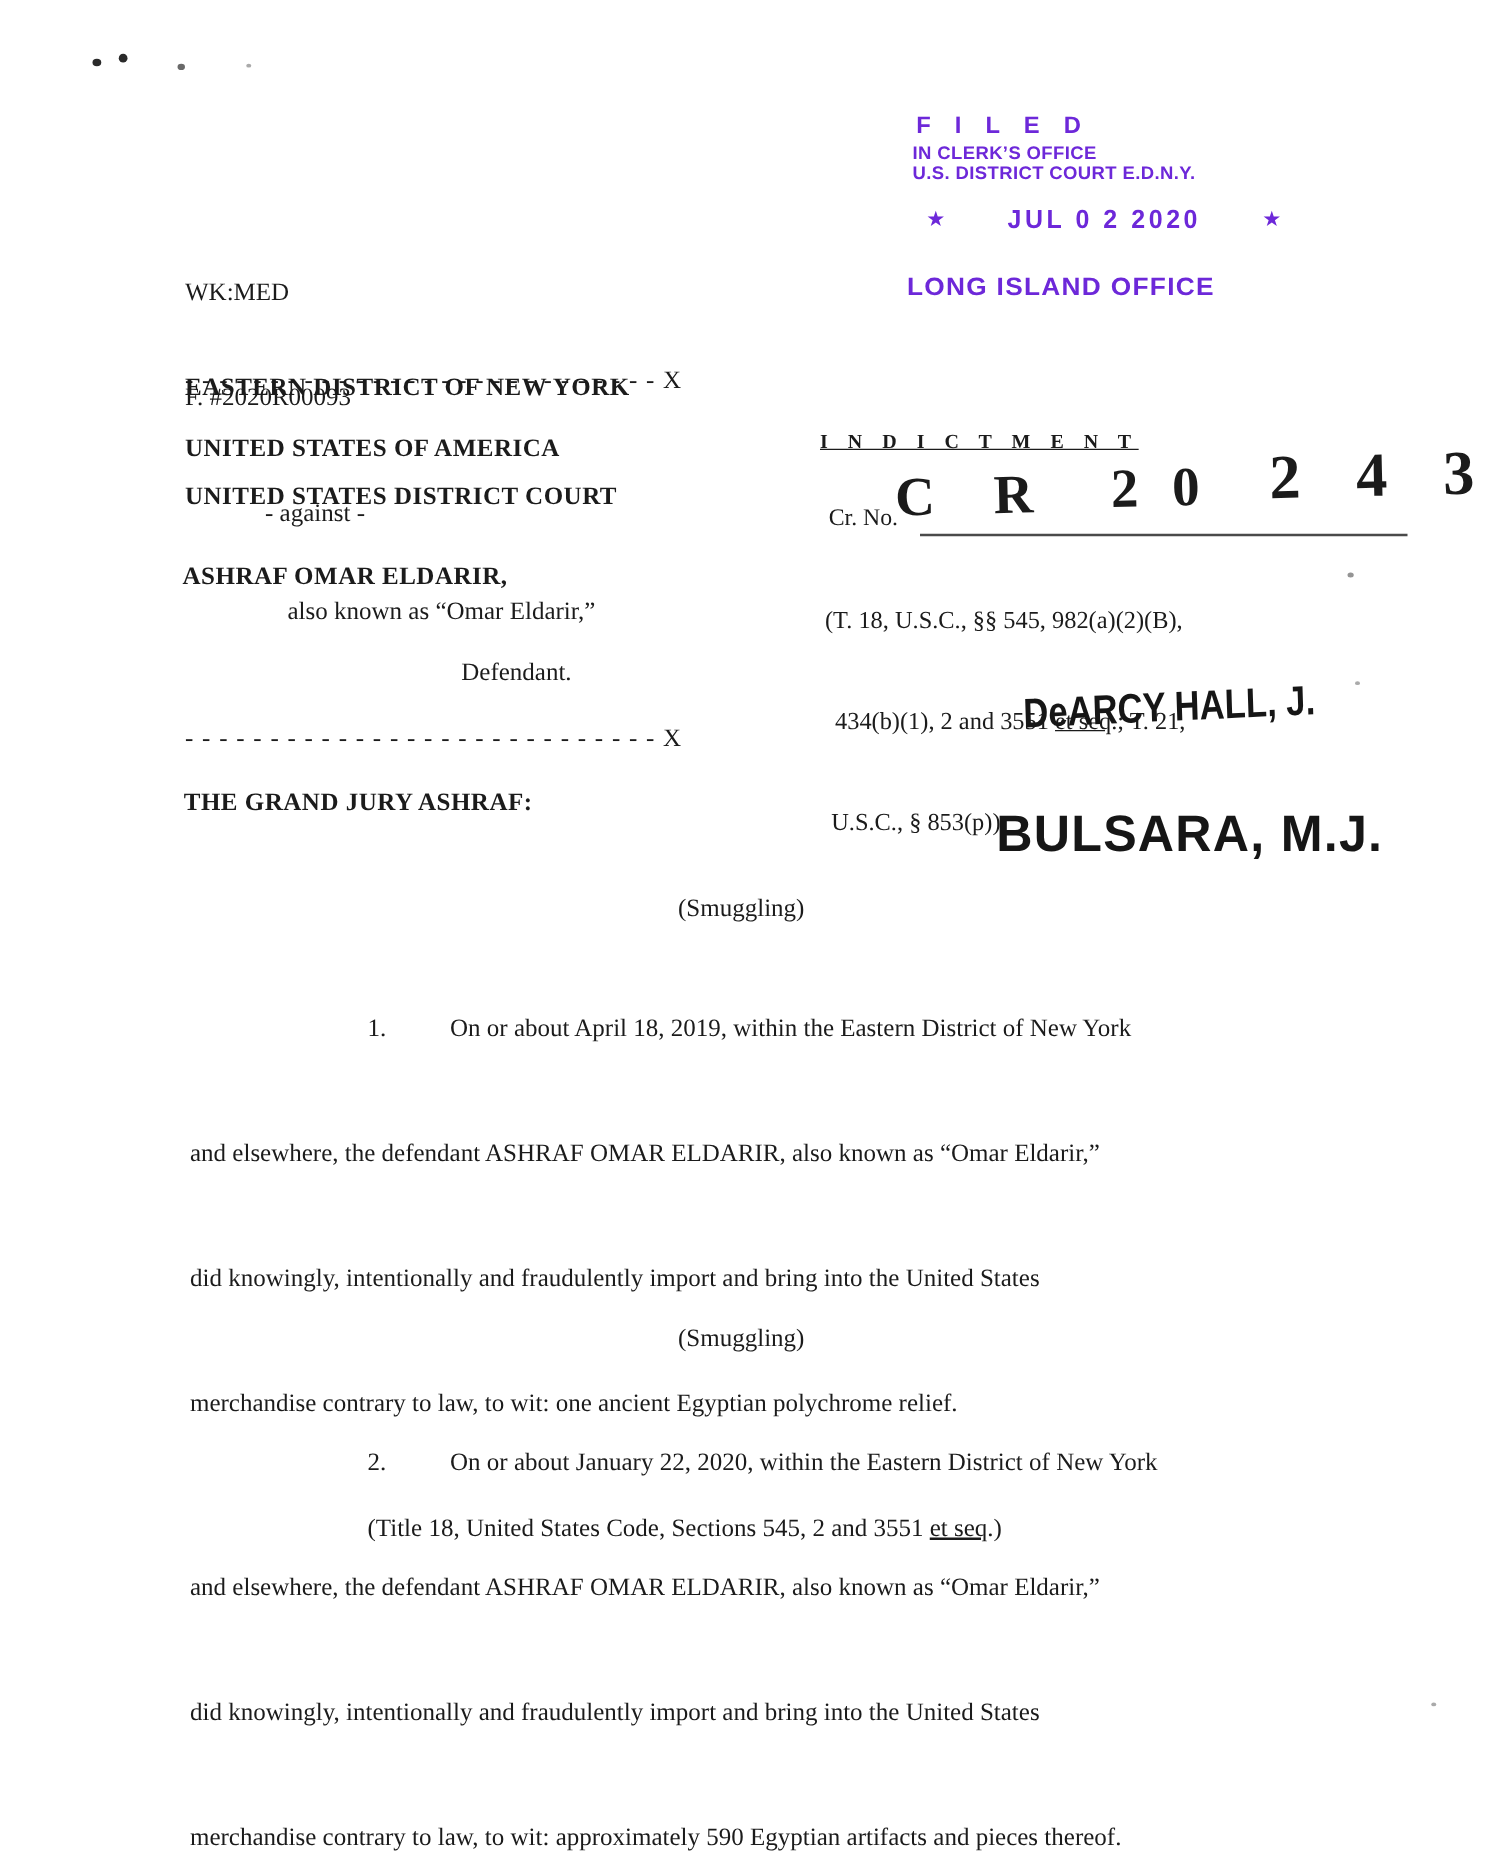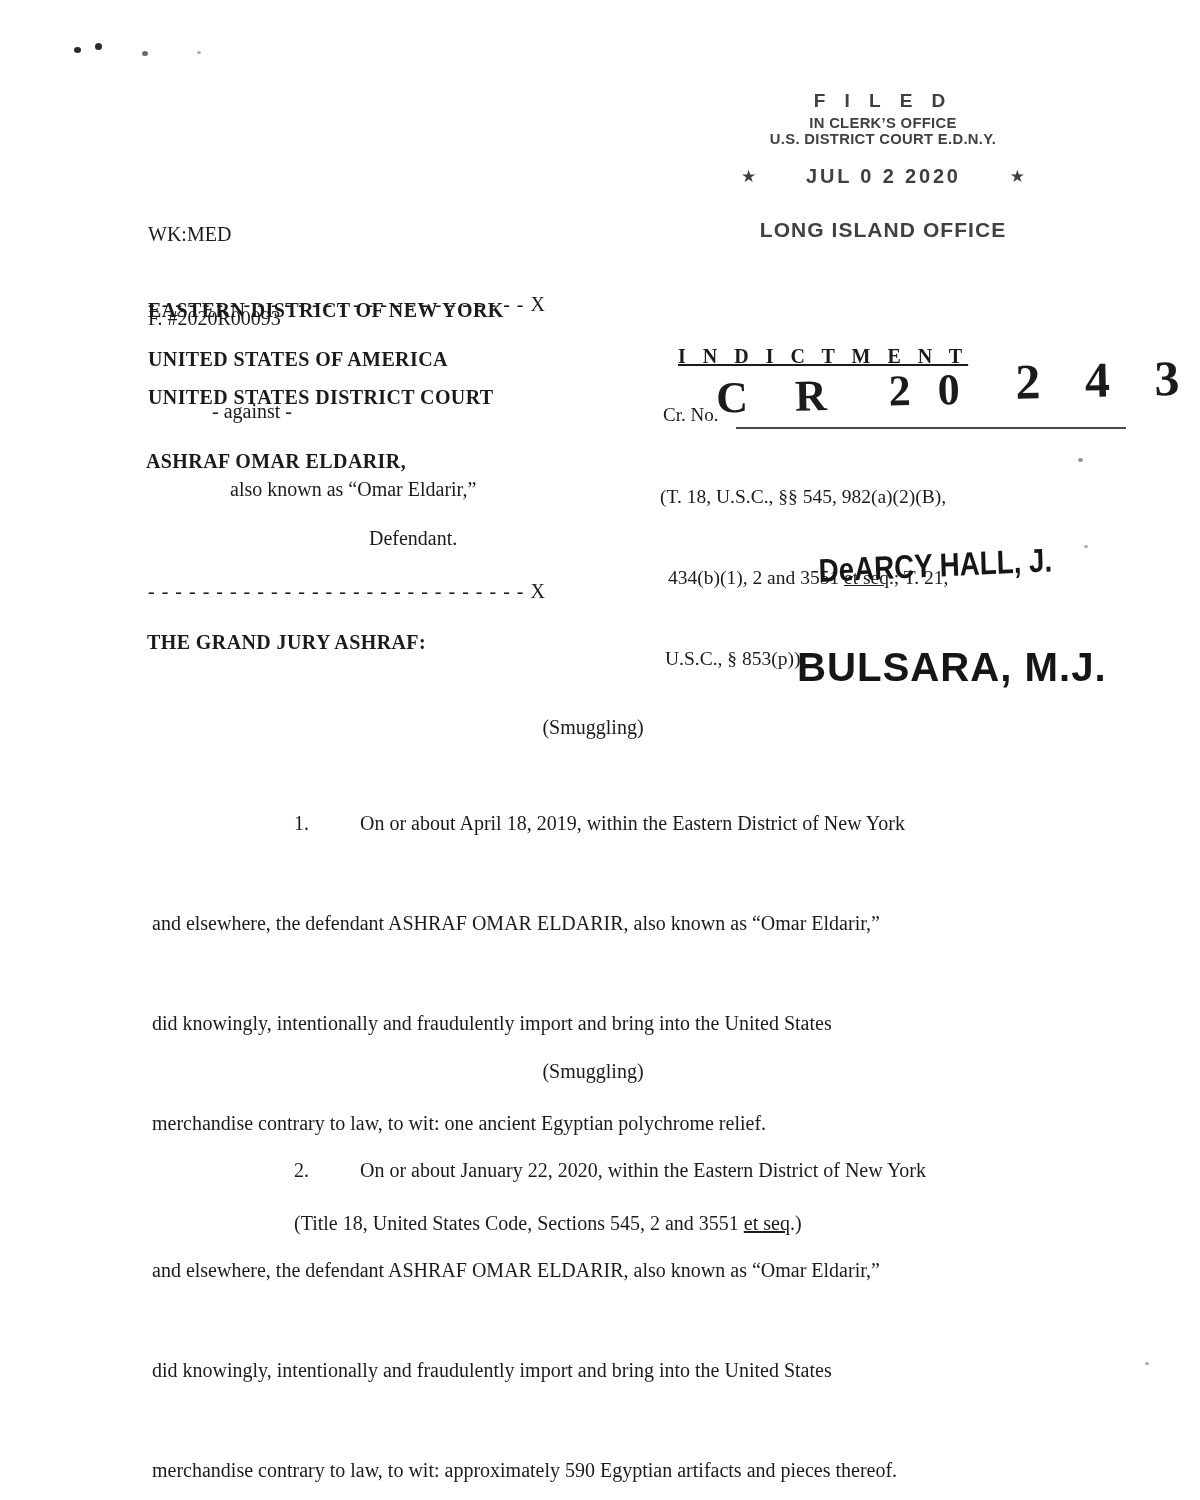--- a/index.html
+++ b/index.html
@@ -23,29 +23,29 @@
   .court-header{left:148px;top:238px;font-size:20px;line-height:29px;}
   .sep1{left:148px;top:293px;font-size:20px;word-spacing:2px;}
   .sep2{left:148px;top:580px;font-size:20px;word-spacing:2px;}
   
   .plaintiff{left:148px;top:348px;font-size:20px;}
   .against{left:212px;top:400px;font-size:20px;}
   .defendant-name{left:146px;top:450px;font-size:20px;}
   .aka{left:190px;top:478px;font-size:20px;margin-left:40px;}
   .defendant-label{left:369px;top:527px;font-size:20px;}
   
-  .filed-stamp{left:733px;top:90px;width:300px;text-align:center;color:#404040;}
+  .filed-stamp{left:733px;top:90px;width:300px;text-align:left;color:#6d28d9;}
   .filed-word{font-size:19px;font-weight:700;letter-spacing:7px;}
   .filed-sub{font-size:14.5px;font-weight:700;letter-spacing:0.3px;line-height:16px;margin-top:3px;transform:scaleX(1.02);}
   .filed-daterow{display:flex;align-items:center;justify-content:space-between;margin-top:17px;padding:0 8px;}
   .filed-star{font-size:17px;}
   .filed-date{font-size:21px;font-weight:700;letter-spacing:3px;transform:scaleX(0.95);}
   .filed-office{font-size:20px;font-weight:700;letter-spacing:1px;margin-top:31px;transform:scaleX(1.05);}
   
-  .indict-title{left:678px;top:345px;font-size:20px;font-weight:600;letter-spacing:6px;text-decoration:underline;}
+  .indict-title{left:656px;top:345px;font-size:16px;font-weight:600;letter-spacing:6px;text-decoration:underline;}
   .cr-label{left:663px;top:404px;font-size:19px;}
   .cr-underline{left:736px;top:427px;width:390px;height:2px;background:#4a4a4a;}
   .cr-stamp{left:716px;top:360px;font-weight:700;font-size:44px;transform:rotate(-1.3deg);display:flex;align-items:flex-end;}
   .cr-p1{letter-spacing:18px;}
   .cr-p2{margin-left:44px;letter-spacing:8px;transform:translateY(-3px);}
   .cr-p3{margin-left:48px;letter-spacing:16px;font-size:50px;transform:translateY(-6px);}
   .statutes{left:660px;top:429px;font-size:19.5px;line-height:27px;}
   .statutes .ind2{margin-left:8px;}
   .statutes .ind3{margin-left:5px;}
   

